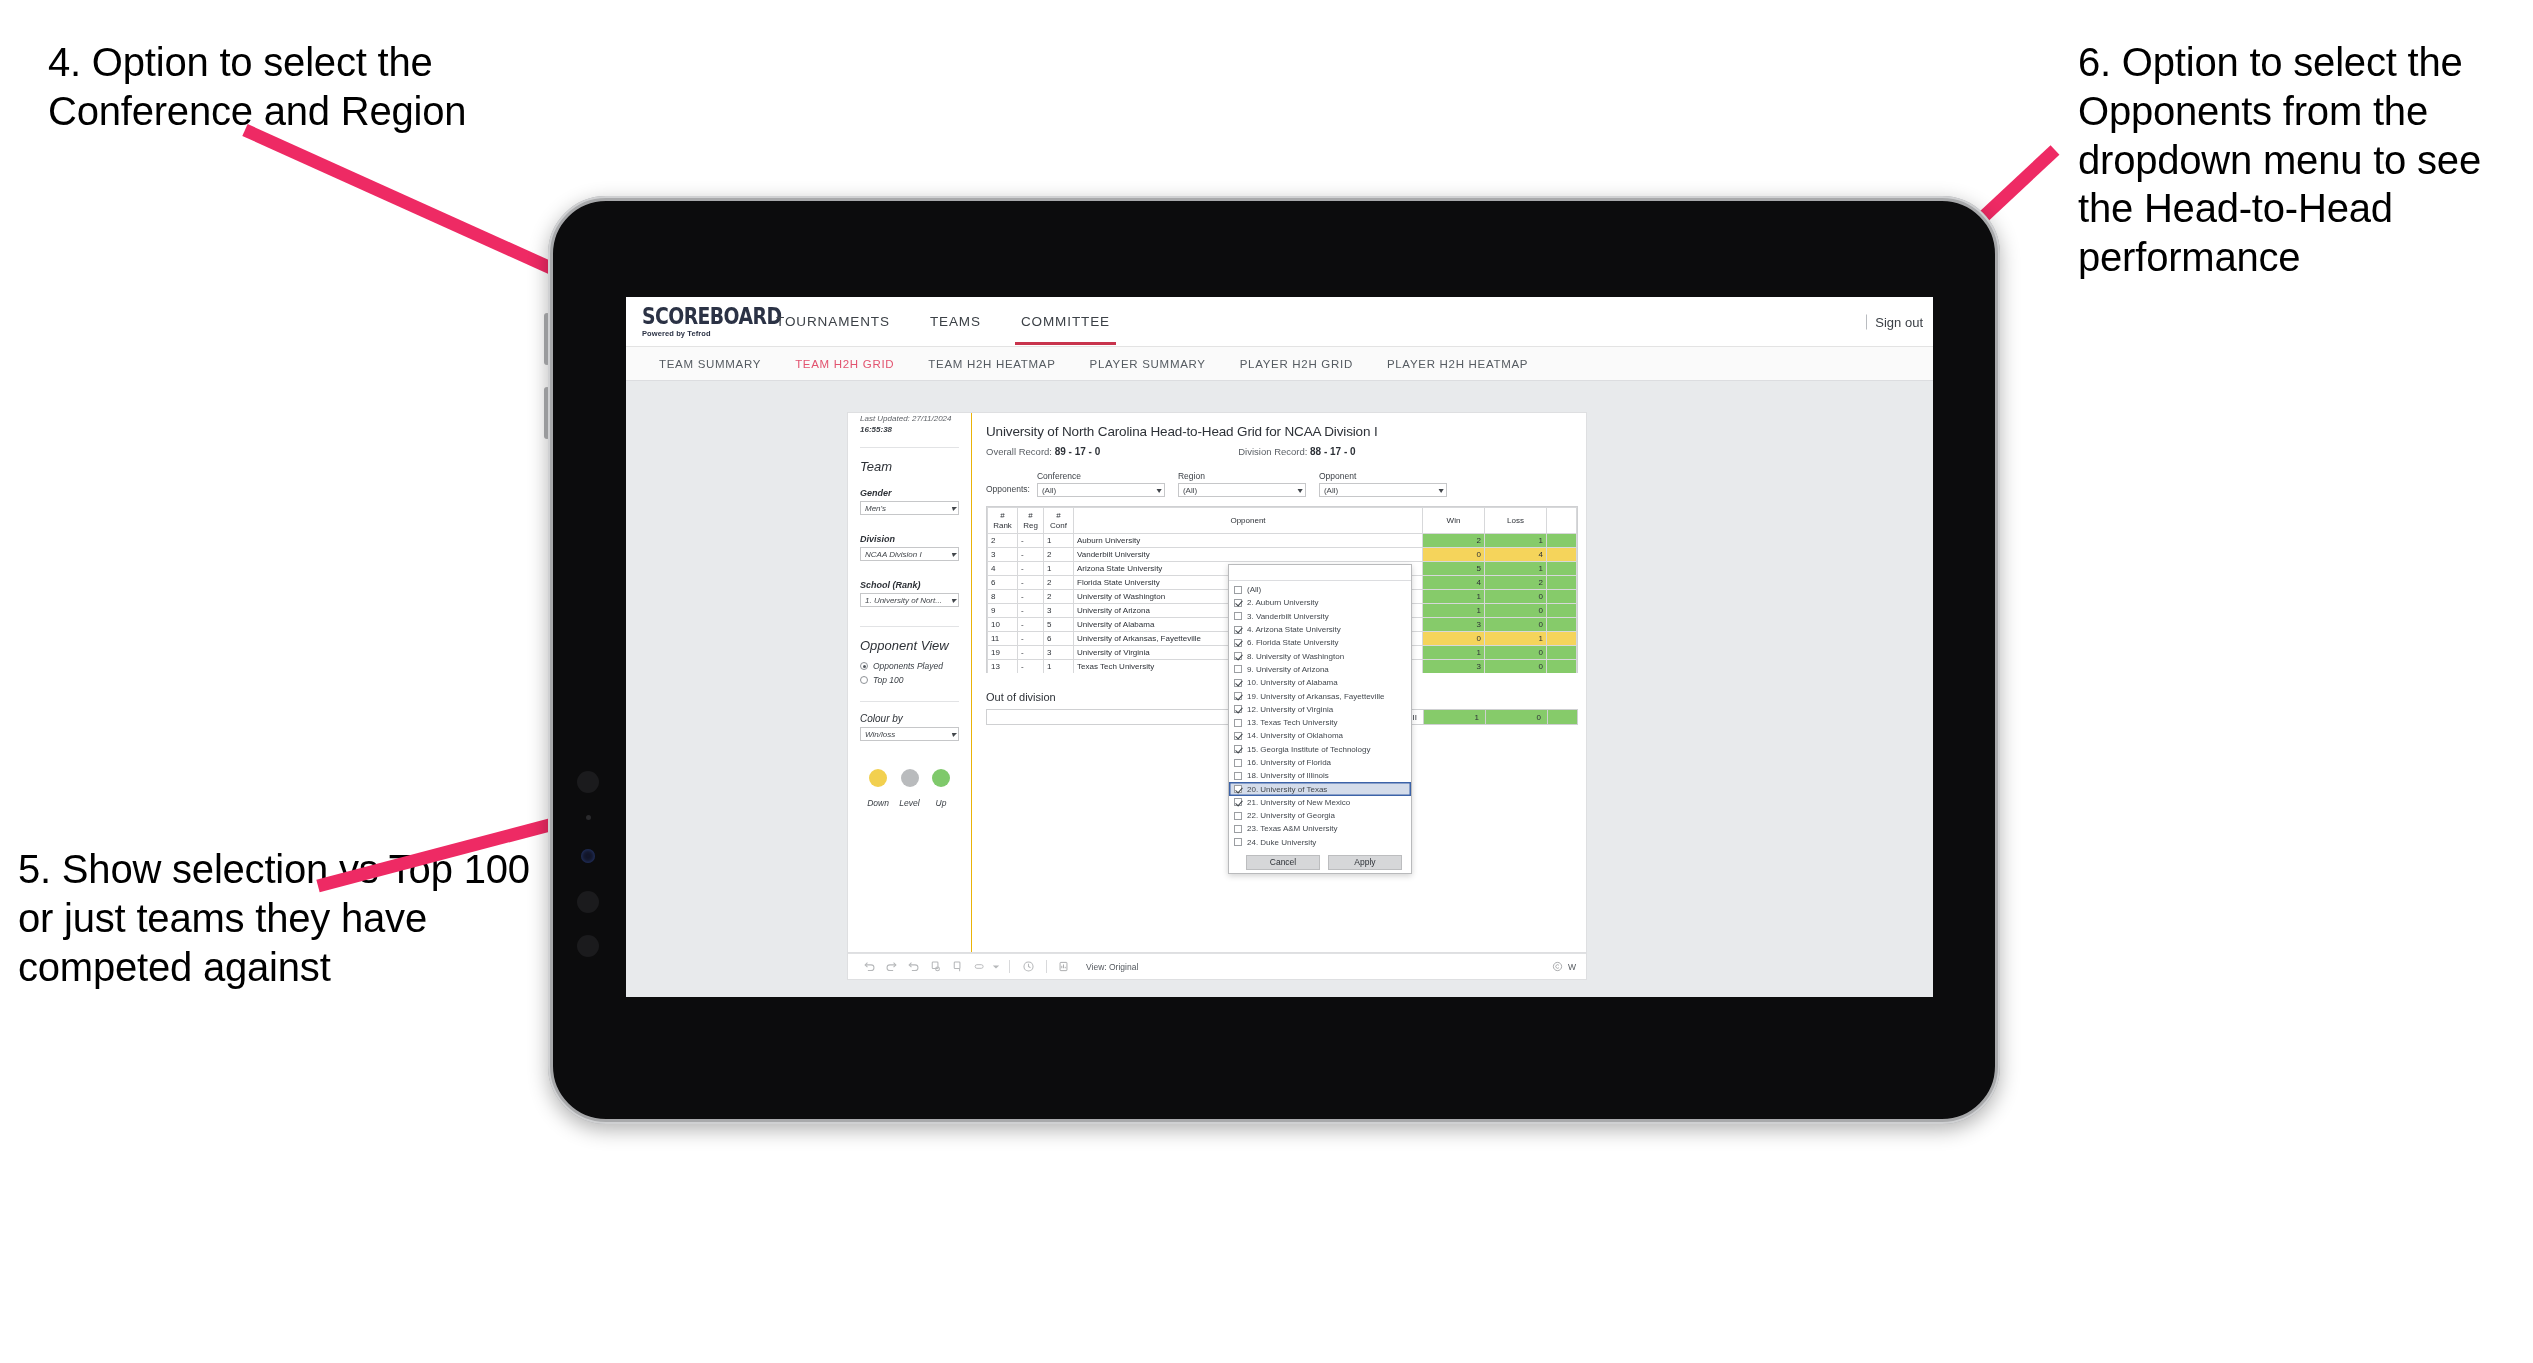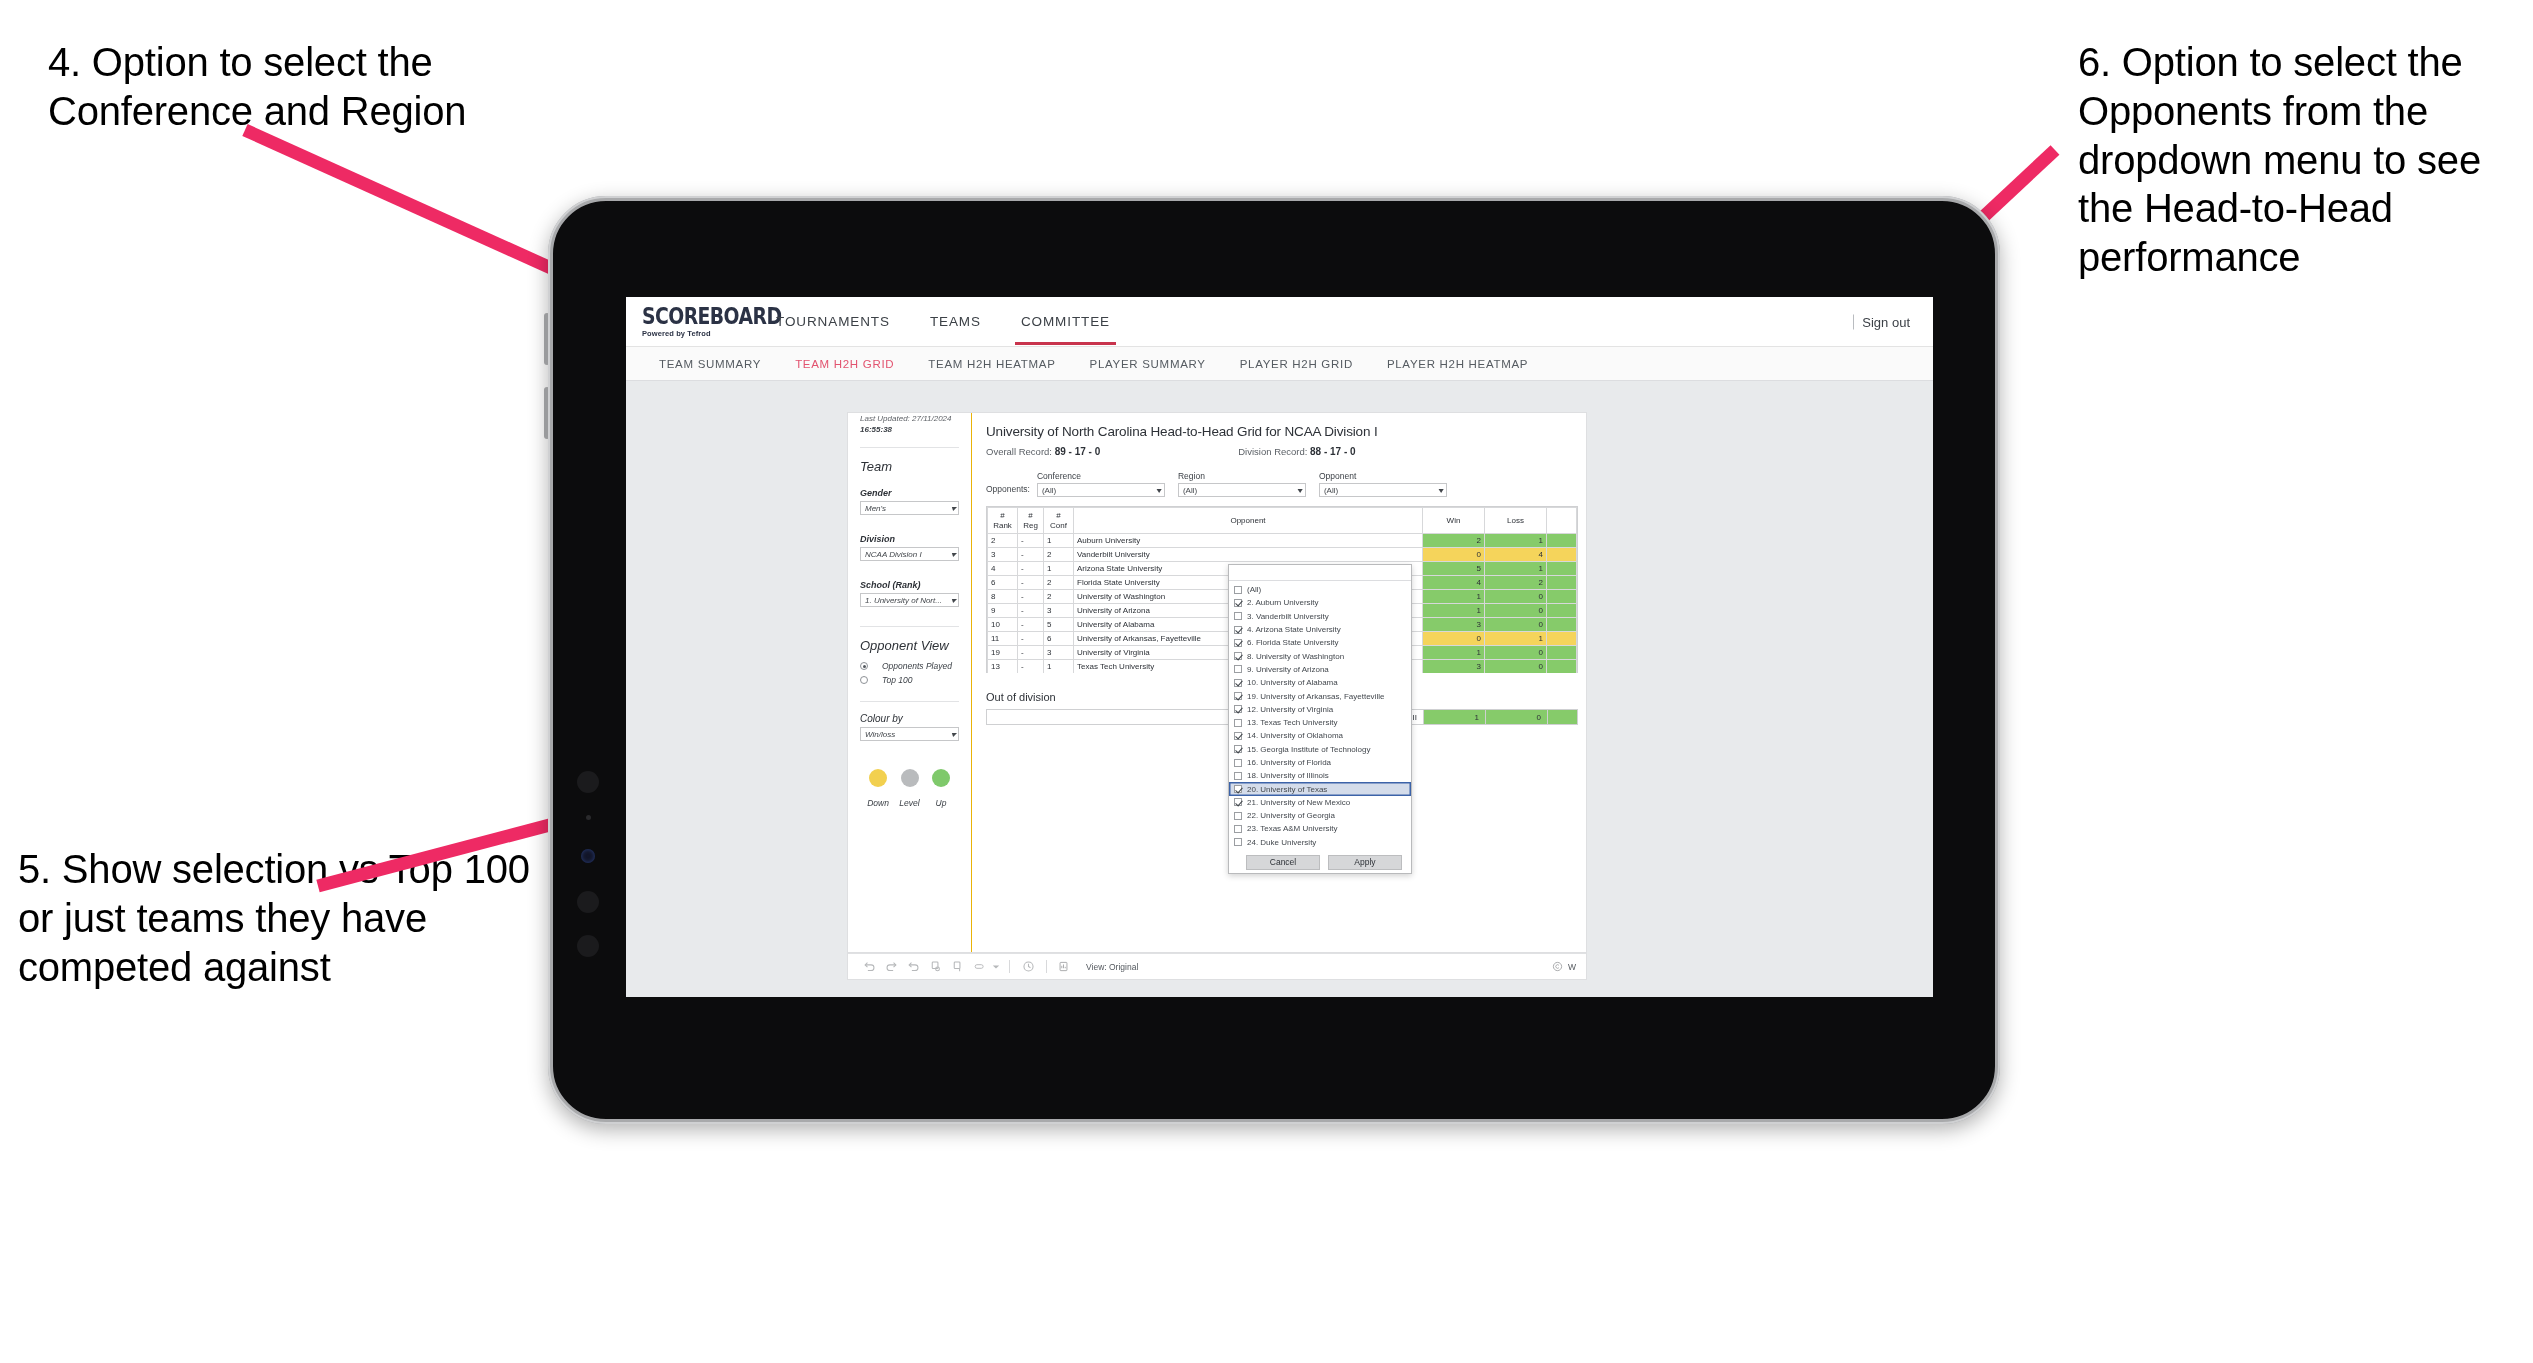--- a/index.html
+++ b/index.html
@@ -91,21 +91,21 @@
   }
   .nav-item {
     font-size: 13.5px; color: #3c4147; letter-spacing: 0.9px;
     padding: 16px 20px; position: relative; font-weight: 400;
   }
   .nav-item.active::after {
     content: ""; position: absolute; left: 14px; right: 14px; bottom: 0;
     height: 3px; background: #c8344d;
   }
   #signout-wrap {
-    position: absolute; right: 23px; top: 50%; transform: translateY(-50%);
+    position: absolute; right: 10px; top: 50%; transform: translateY(-50%);
     display: flex; align-items: center; gap: 8px;
   }
   .vbar { width: 1px; height: 15px; background: #b9bcc0; }
   #signout { font-size: 13px; color: #3c4147; }
 
   
   #subnav {
     height: 34px; background: #fafafa;
     display: flex; align-items: center; padding-left: 16px;
     border-bottom: 1px solid #dcdde0;
@@ -146,21 +146,21 @@
   .fld-label {
     font-size: 9px; color: #2d3137; font-weight: 700; margin-bottom: 3px;
   }
   .fld-select {
     height: 14px; border: 1px solid #c6c7c9; background: #fff;
     display: flex; align-items: center; justify-content: space-between;
     padding: 0 3px 0 4px; margin-bottom: 19px;
   }
   .fld-select span { font-size: 8px; color: #42464b; }
   .caret { font-size: 6px; color: #6d7176; transform: scaleX(1.3); }
-  .radio-row { display: flex; align-items: center; gap: 14px; margin-bottom: 4px; }
+  .radio-row { display: flex; align-items: center; gap: 5px; margin-bottom: 4px; }
   .radio {
     width: 8px; height: 8px; border-radius: 50%; border: 1px solid #8d9196;
     background: #fff; flex: 0 0 8px; position: relative;
   }
   .radio.on::after {
     content: ""; position: absolute; left: 1.5px; top: 1.5px;
     width: 3px; height: 3px; border-radius: 50%; background: #53585e;
   }
   .radio-row span { font-size: 8.5px; color: #3c4147; }
   .legend-row {

